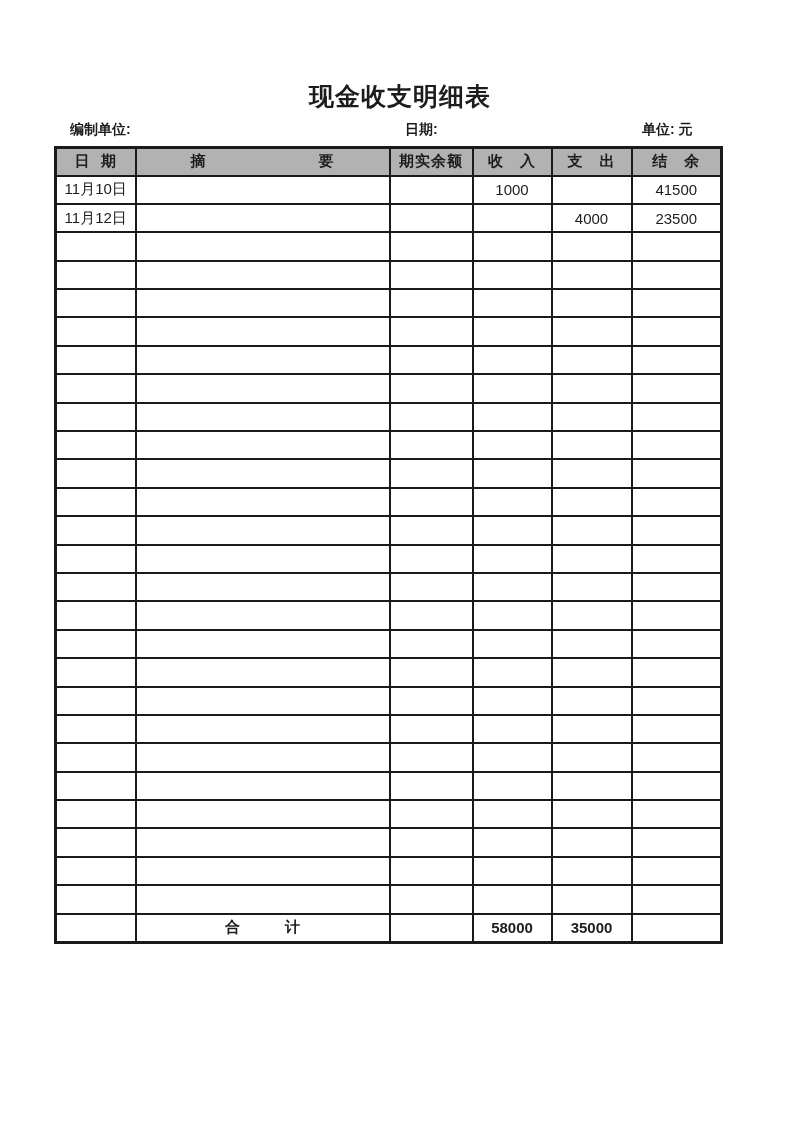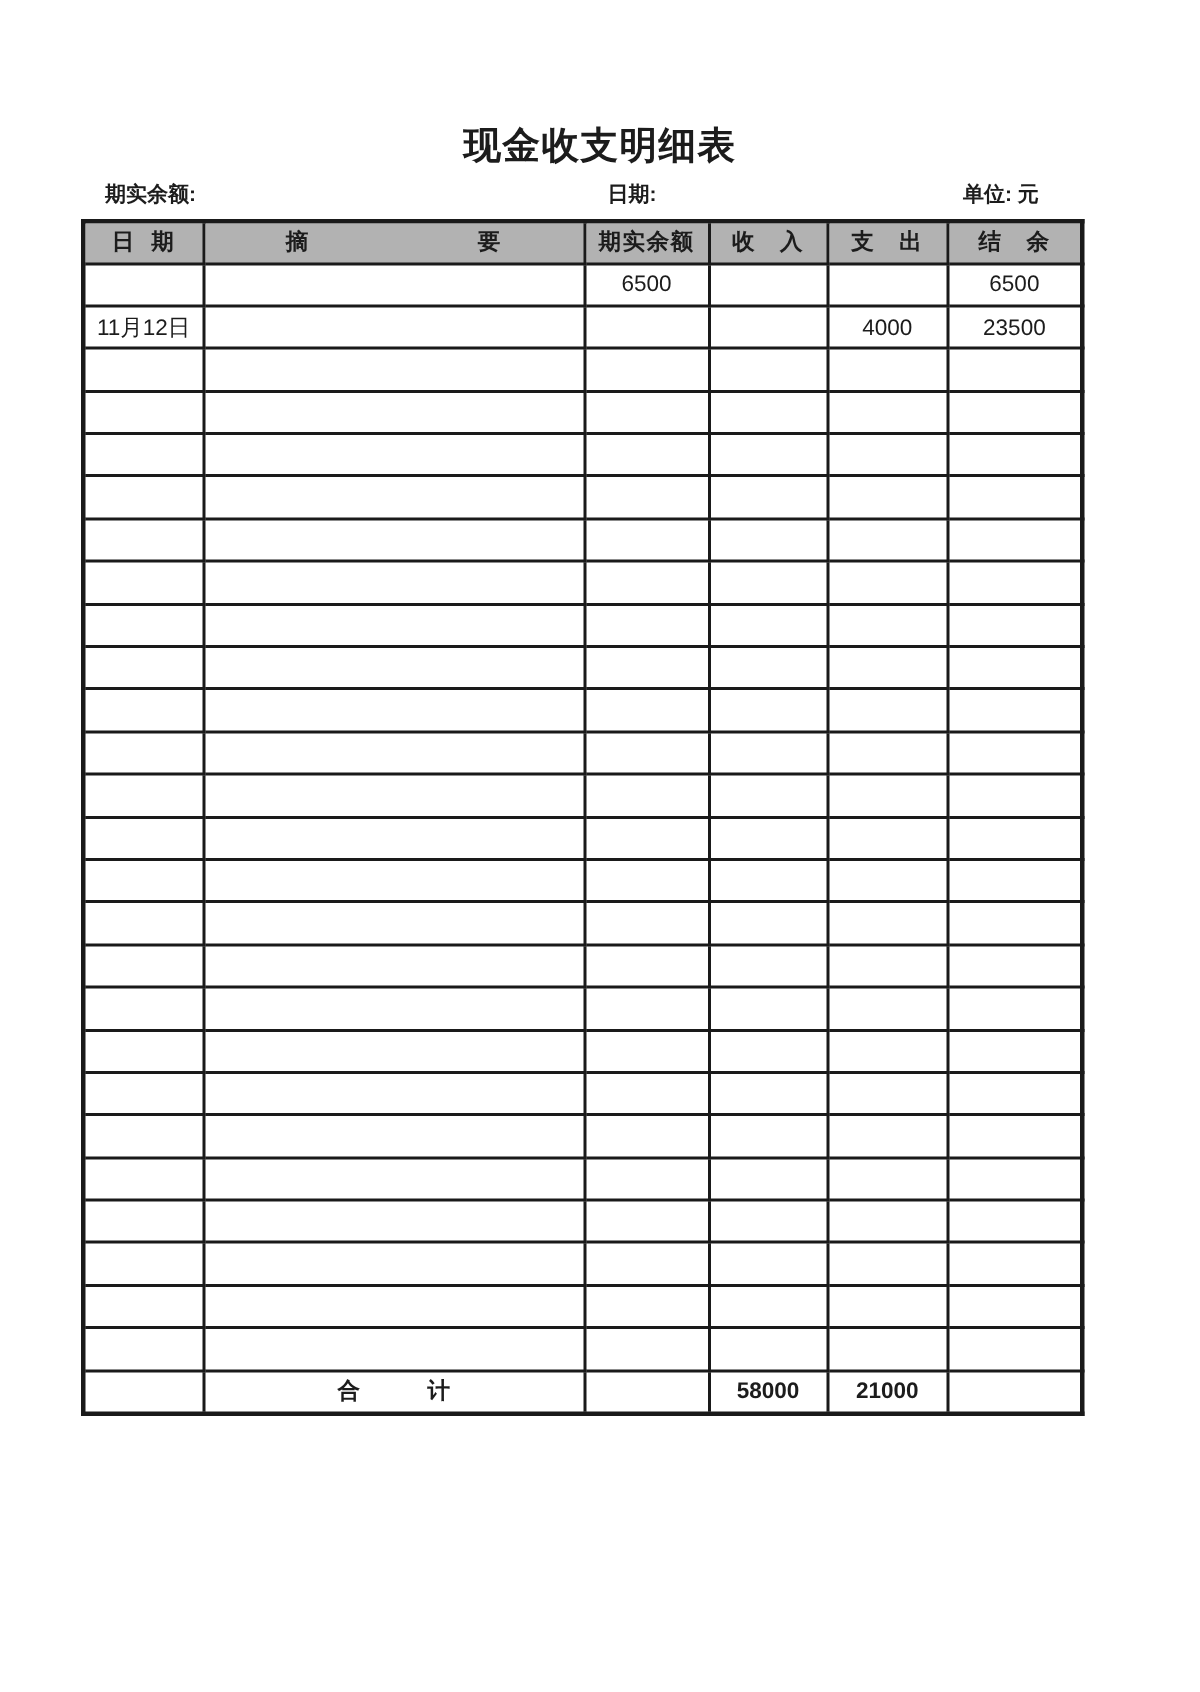--- a/index.html
+++ b/index.html
@@ -31,21 +31,21 @@
   th{background:var(--header-bg,#b2b2b2);font-weight:600;letter-spacing:1px;}
   td{font-weight:500;}
   tr.total-row td{font-weight:700;margin-top:20px;}
 </style>
 </head>
 <body>
 
 <div class="page" style="--header-bg: #b2b2b2; --border: #1a1a1a; --text: #1c1c1c;">
   <div class="title">现金收支明细表</div>
   <div class="meta">
-    <span class="m-left">期实余额:</span>
+    <span class="m-left">编制单位:</span>
     <span class="m-mid">日期:</span>
     <span class="m-right">单位: 元</span>
   </div>
   <div class="table-wrap">
     <table>
       <colgroup>
         <col style="width:80px">
           <col style="width:254px">
           <col style="width:83px">
         <col style="width:79px">
@@ -57,26 +57,26 @@
             <th>日  期</th>
             <th>摘　　　　　　　要</th>
             <th>期实余额</th>
             <th>收　入</th>
             <th>支　出</th>
             <th>结　余</th>
           </tr>
       </thead>
       <tbody>
           <tr>
-            <td></td>
-            <td></td>
-            <td>6500</td>
-            <td></td>
-            <td></td>
-            <td>6500</td>
+            <td>11月10日</td>
+            <td></td>
+            <td></td>
+            <td>1000</td>
+            <td></td>
+            <td>41500</td>
           </tr>
           <tr>
             <td>11月12日</td>
             <td></td>
             <td></td>
             <td></td>
             <td>4000</td>
             <td>23500</td>
           </tr>
           <tr>
@@ -269,19 +269,19 @@
             <td></td>
             <td></td>
             <td></td>
             <td></td>
           </tr>
           <tr class="total-row">
             <td></td>
             <td>合　　　计</td>
             <td></td>
             <td>58000</td>
-            <td>21000</td>
+            <td>35000</td>
             <td></td>
           </tr>
         </tbody>
     </table>
   </div>
 </div>
 
 </body></html>

